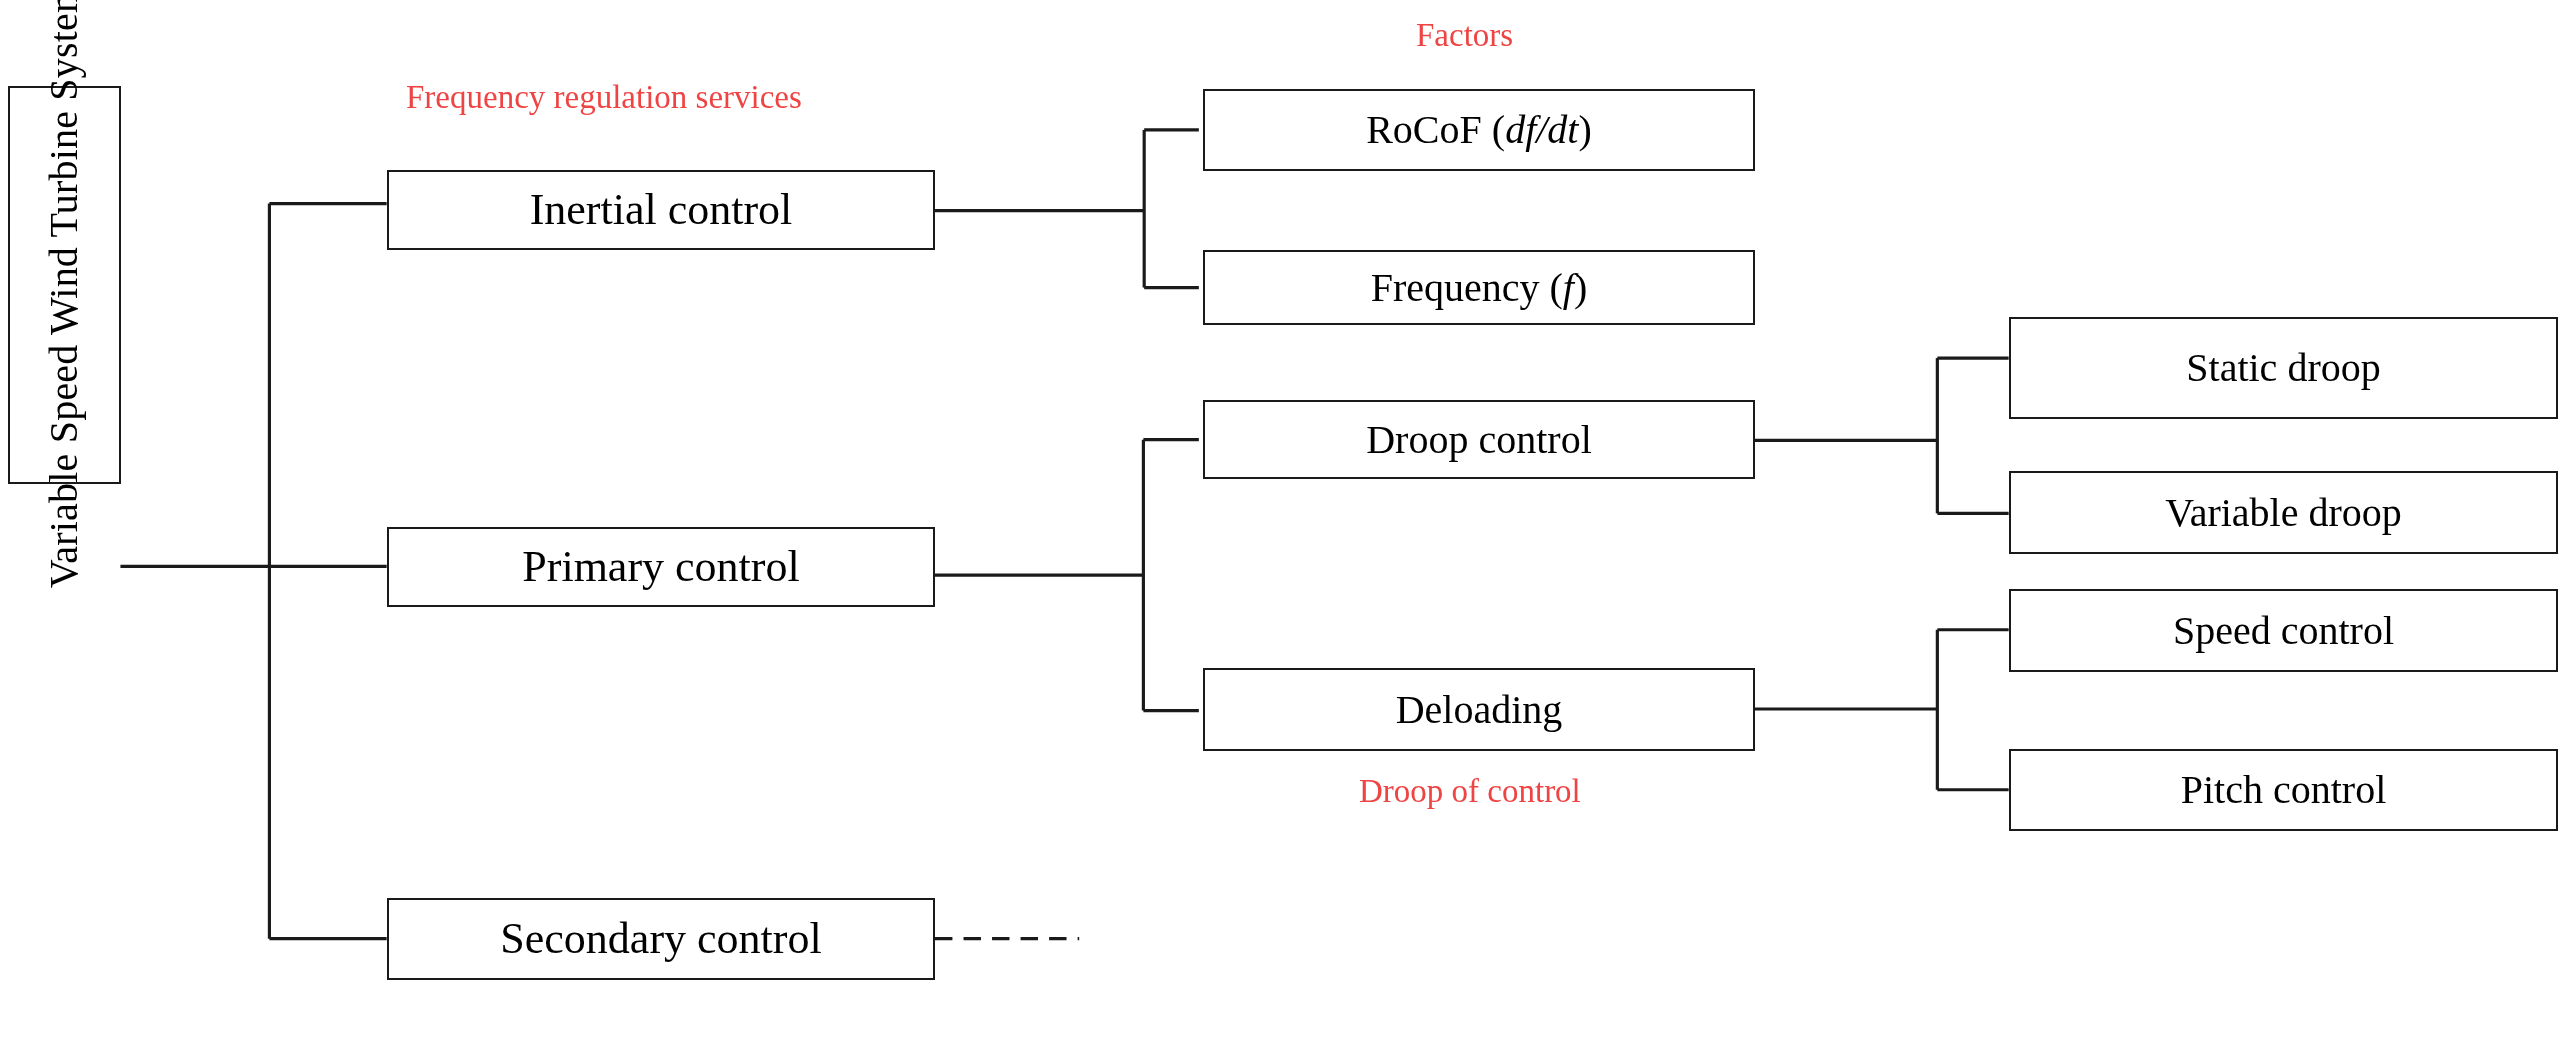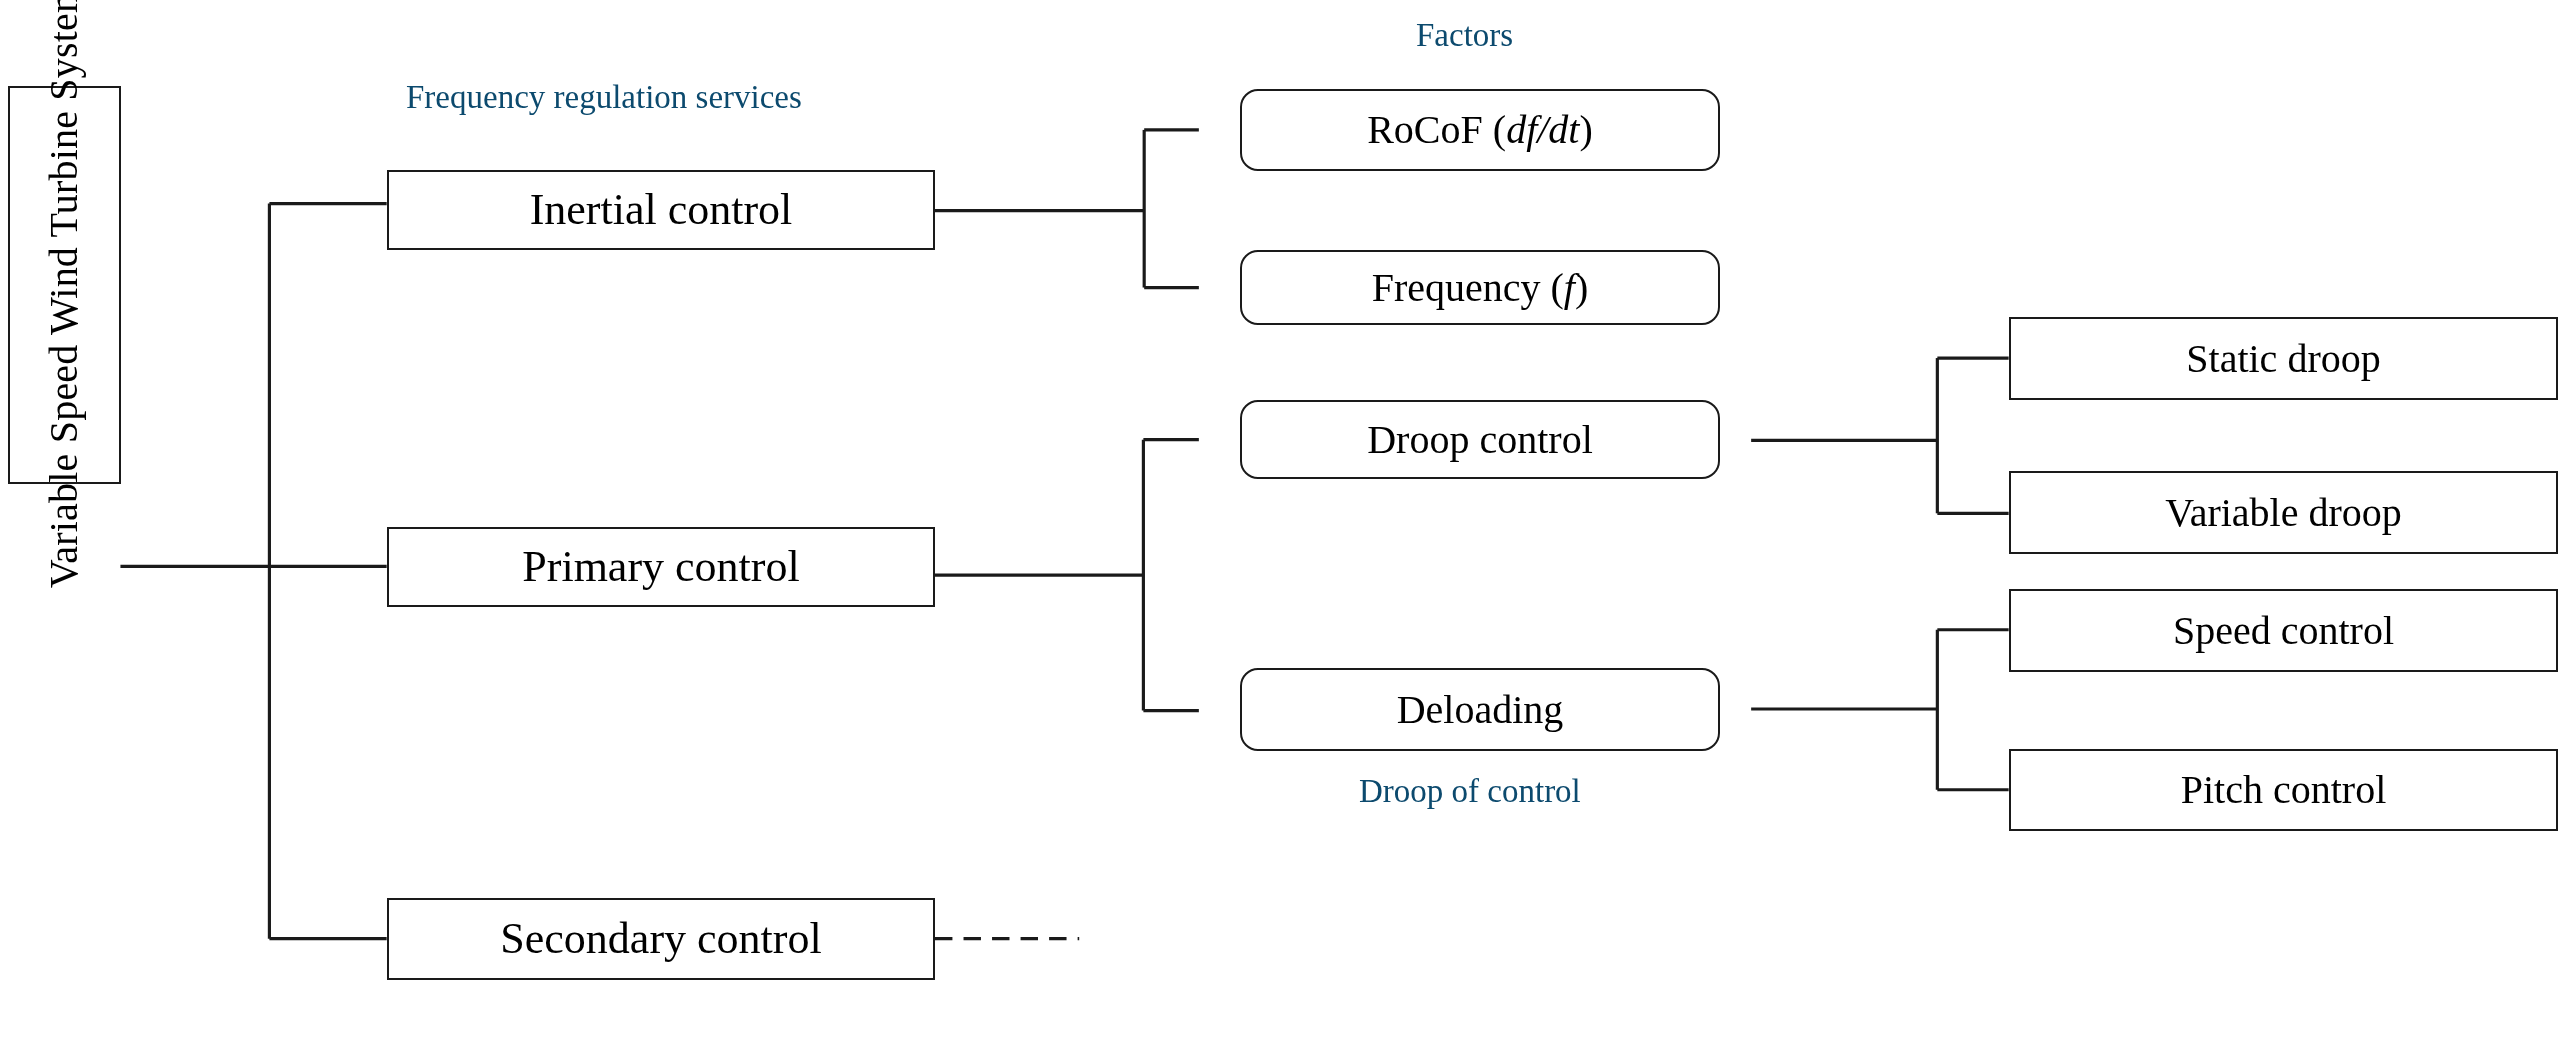--- a/index.html
+++ b/index.html
@@ -58,45 +58,44 @@
   .level2 {
     left: 387px;
     width: 548px;
   }
   .level2 .node-label { font-size: 44px; }
   #node-inertial-control  { top: 170px;  height: 80px; }
   #node-primary-control   { top: 527px;  height: 80px; font-family: Liberation Serif, serif; }
   #node-secondary-control { top: 898px; height: 82px; }
   
   .level3 {
-    left: 1240px;
-    width: 480px;
-    border-radius: 18px;
+    left: 1203px;
+    width: 552px;
   }
   .level3 .node-label { font-size: 40px; }
   #node-rocof      { top: 89px; height: 82px; }
   #node-frequency  { top: 250px; height: 75px; }
   #node-droop-control { top: 400px; height: 79px; }
   #node-deloading  { top: 668px; height: 83px; }
   
   .level4 {
     left: 2009px;
     width: 549px;
   }
   .level4 .node-label { font-size: 40px; }
-  #node-static-droop   { top: 317px; height: 83px; }
+  #node-static-droop   { top: 317px; height: 102px; }
   #node-variable-droop { top: 471px; height: 83px; }
   #node-speed-control  { top: 589px; height: 83px; }
   #node-pitch-control  { top: 749px; height: 82px; justify-content: center; }
   
   .caption {
     position: absolute;
     font-size: 33px;
     white-space: nowrap;
-    color: #0c4a6e;
+    color: #ef4444;
   }
   #caption-frequency-regulation-services { left: 406px;  top: 79px; font-family: Liberation Serif, serif; }
   #caption-factors                       { left: 1416px; top: 17.4px;  }
   #caption-kind-of-control               { left: 1359px; top: 773px; }
   .ital { font-style: italic; }
 </style>
 </head>
 <body>
 
 <div id="diagram-root">

